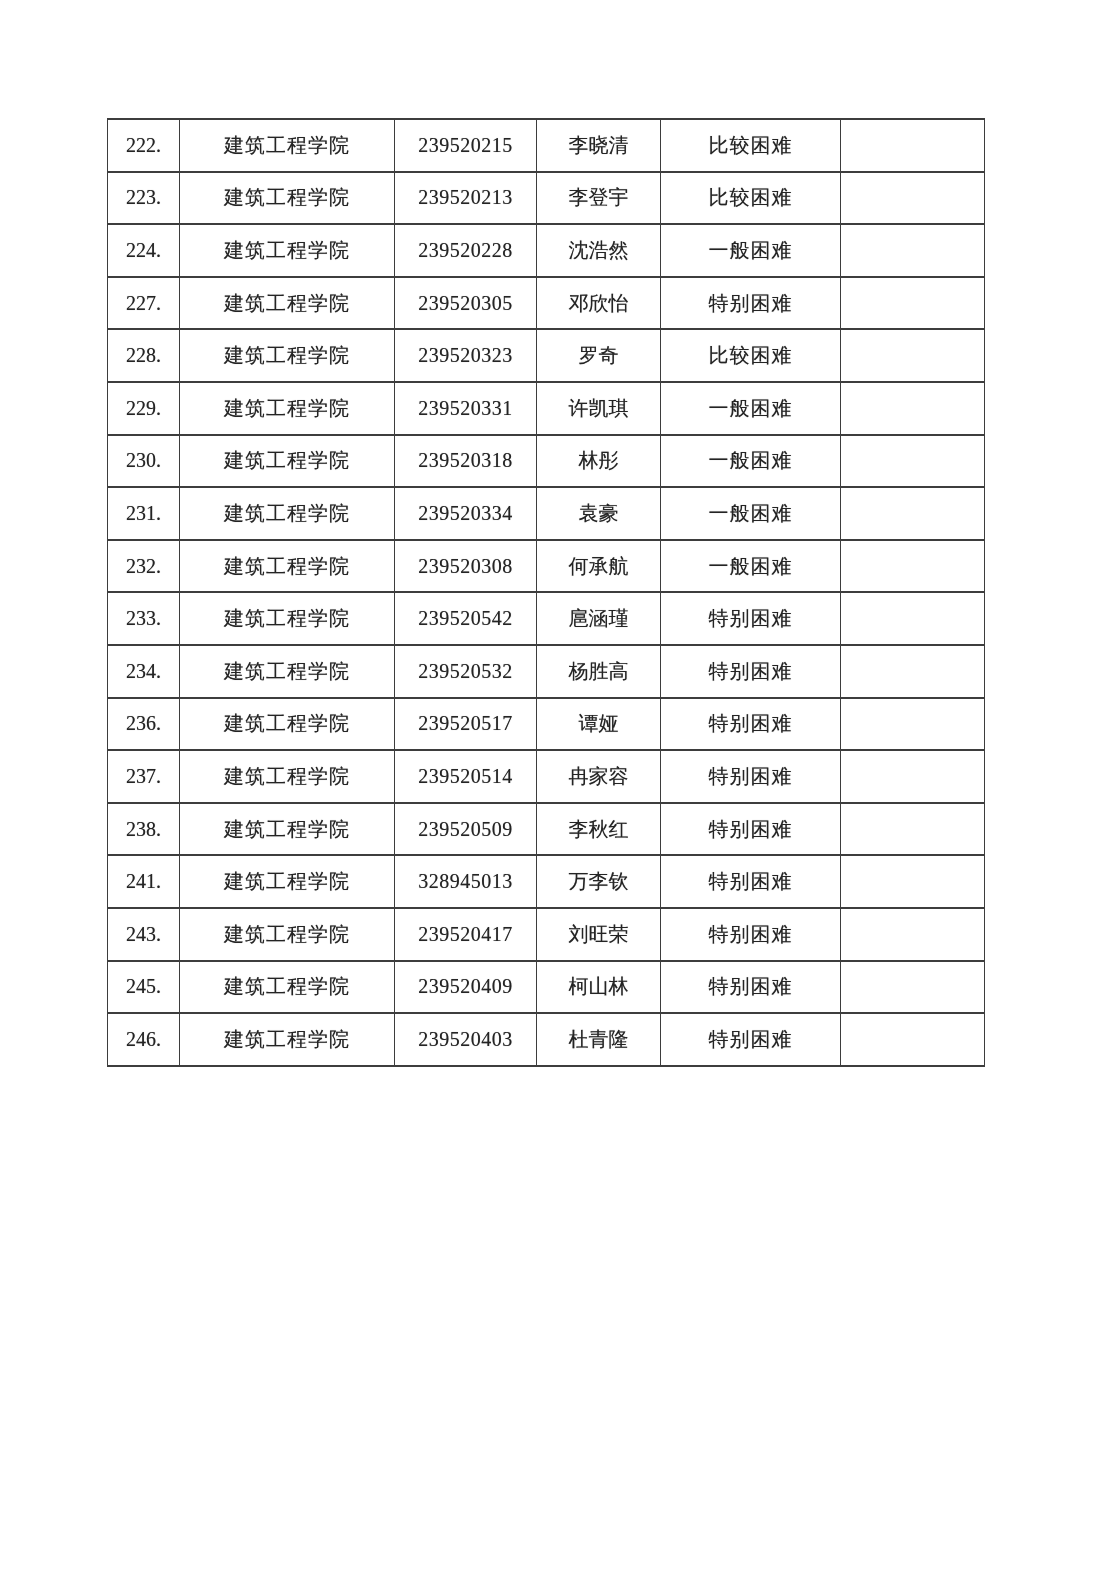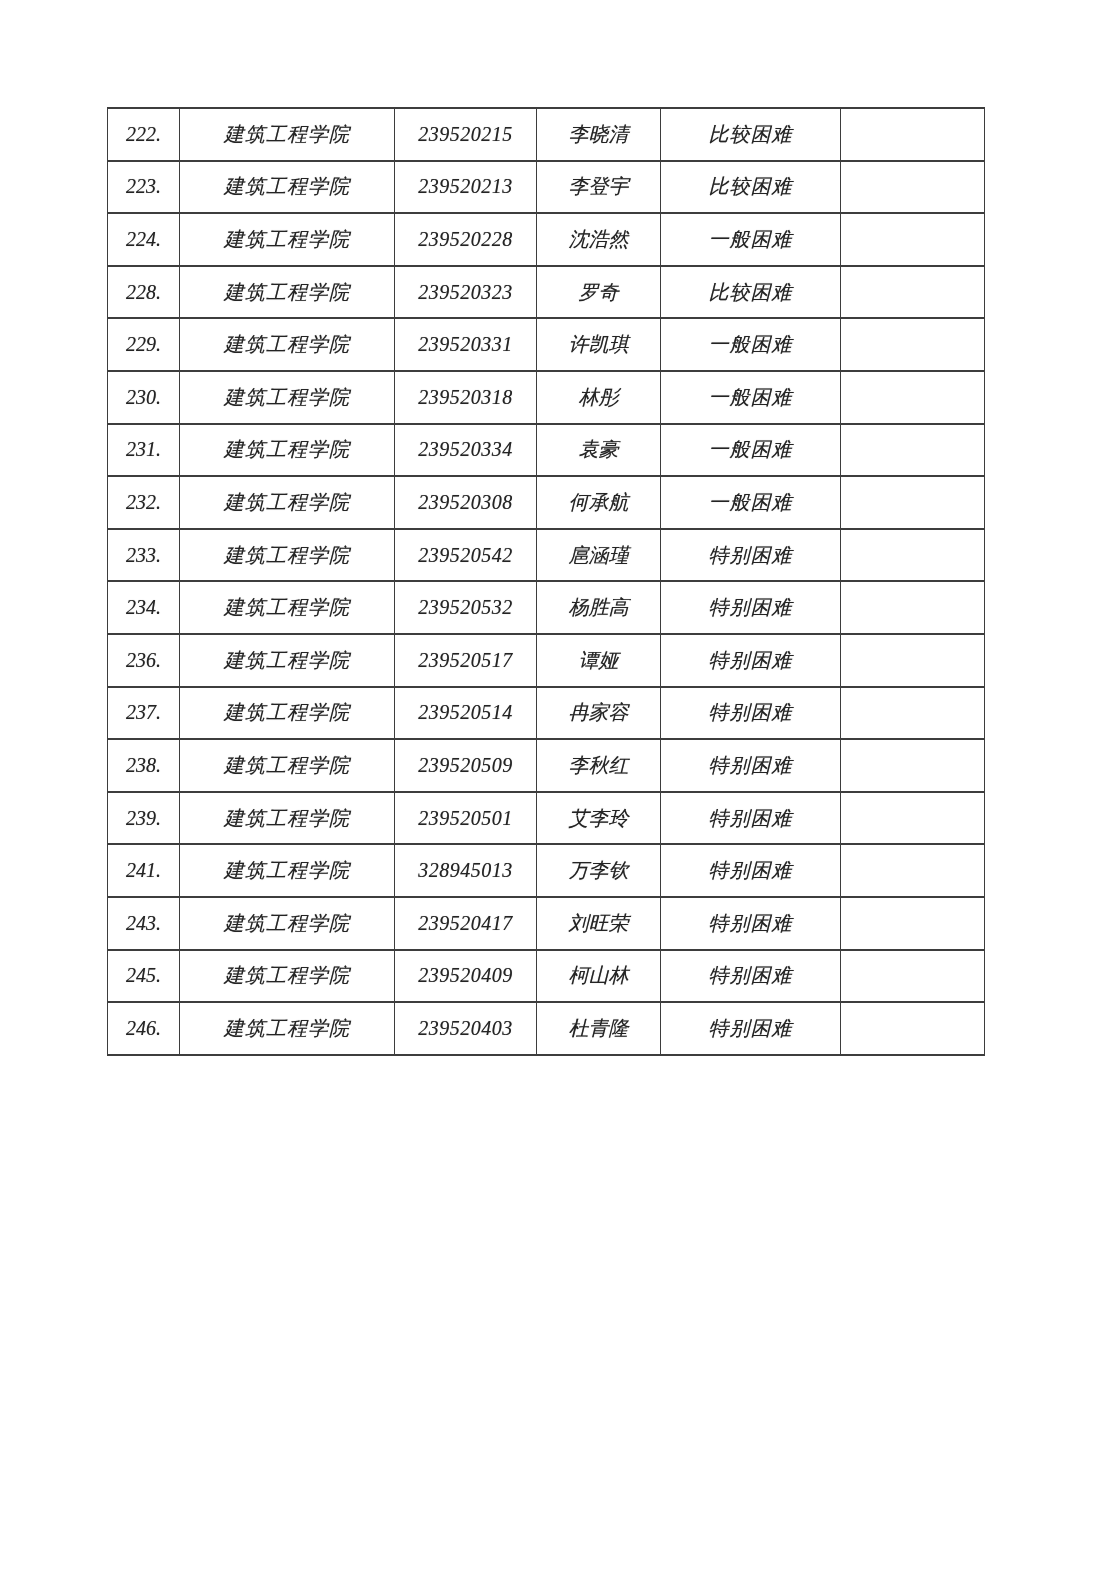--- a/index.html
+++ b/index.html
@@ -11,25 +11,24 @@
     position: relative;
     width: 1105px;
     height: 1580px;
     background: #ffffff;
     overflow: hidden;
     font-family: "Liberation Serif", "DejaVu Serif", serif;
   }
   table.roster {
     position: absolute;
     left: 107px;
-    top: 107px;
+    top: 118px;
     width: 871px;
     border-collapse: collapse;
     table-layout: fixed;
-    font-style: italic;
   }
   table.roster td {
     border: 1.6px solid #3d3d3d;
     border-top-width: 2px;
     border-bottom-width: 2px;
     height: 50.6px; 
     padding: 0;
     text-align: center;
     vertical-align: middle;
     font-size: 20px;
@@ -69,20 +68,28 @@
   </tr>
         <tr>
     <td class="c-index">224.</td>
     <td class="c-college">建筑工程学院</td>
     <td class="c-id">239520228</td>
     <td class="c-name">沈浩然</td>
     <td class="c-difficulty">一般困难</td>
     <td class="c-note"></td>
   </tr>
         <tr>
+    <td class="c-index">227.</td>
+    <td class="c-college">建筑工程学院</td>
+    <td class="c-id">239520305</td>
+    <td class="c-name">邓欣怡</td>
+    <td class="c-difficulty">特别困难</td>
+    <td class="c-note"></td>
+  </tr>
+        <tr>
     <td class="c-index">228.</td>
     <td class="c-college">建筑工程学院</td>
     <td class="c-id">239520323</td>
     <td class="c-name">罗奇</td>
     <td class="c-difficulty">比较困难</td>
     <td class="c-note"></td>
   </tr>
         <tr>
     <td class="c-index">229.</td>
     <td class="c-college">建筑工程学院</td>
@@ -145,28 +152,20 @@
     <td class="c-id">239520514</td>
     <td class="c-name">冉家容</td>
     <td class="c-difficulty">特别困难</td>
     <td class="c-note"></td>
   </tr>
         <tr>
     <td class="c-index">238.</td>
     <td class="c-college">建筑工程学院</td>
     <td class="c-id">239520509</td>
     <td class="c-name">李秋红</td>
-    <td class="c-difficulty">特别困难</td>
-    <td class="c-note"></td>
-  </tr>
-        <tr>
-    <td class="c-index">239.</td>
-    <td class="c-college">建筑工程学院</td>
-    <td class="c-id">239520501</td>
-    <td class="c-name">艾李玲</td>
     <td class="c-difficulty">特别困难</td>
     <td class="c-note"></td>
   </tr>
         <tr>
     <td class="c-index">241.</td>
     <td class="c-college">建筑工程学院</td>
     <td class="c-id">328945013</td>
     <td class="c-name">万李钦</td>
     <td class="c-difficulty">特别困难</td>
     <td class="c-note"></td>

